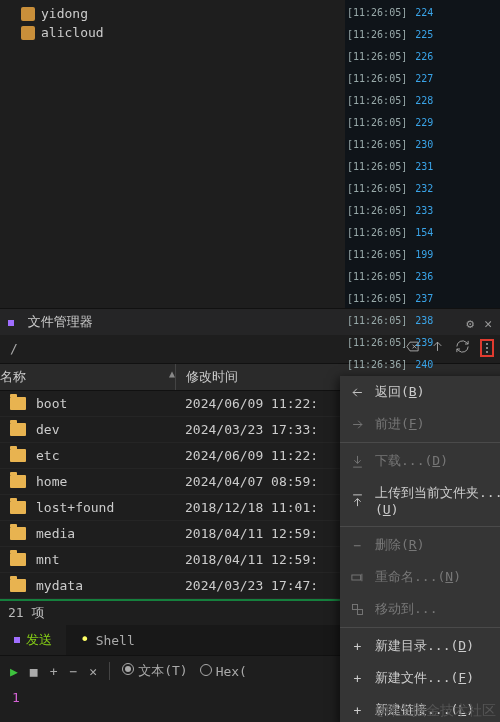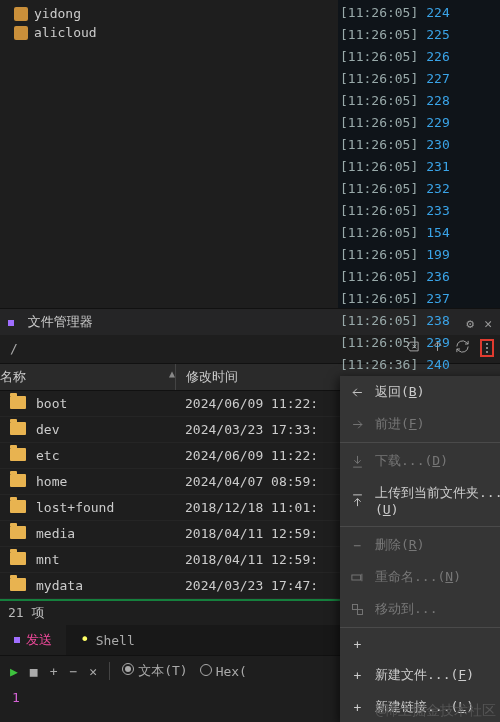--- a/index.html
+++ b/index.html
@@ -6,24 +6,24 @@
   body {
     width: 500px; height: 722px;
     background: #1e1e1e;
     font-family: "Microsoft YaHei", monospace, sans-serif;
     font-size: 13px;
     color: #ccc;
     overflow: hidden;
     position: relative;
   }
   .top-area { display: flex; height: 308px; }
-  .tree-pane { width: 338px; padding: 4px 8px; }
+  .tree-pane { width: 338px; padding: 4px 8px; margin-left: 7px; }
   .tree-item { display: flex; align-items: center; gap: 6px; padding: 2px 0 2px 6px; color: #ccc; }
   .tree-item .sq { width: 14px; height: 14px; background: #c98f3a; border-radius: 2px; }
-  .log-pane { flex: 1; background: #0f1419; font-family: monospace; font-size: 13px; padding-top: 2px; }
+  .log-pane { flex: 1; background: #0f1419; font-family: monospace; font-size: 10px; padding-top: 2px; }
   .log-row { display: flex; gap: 8px; line-height: 22px; padding-left: 2px; white-space: nowrap; }
   .log-time { color: #9aa; }
   .log-num { color: #3aa4e8; }
 
   .fm-header {
     display: flex; align-items: flex-end; justify-content: space-between;
     padding: 4px 8px;
     background: #252526;
     border-top: 1px solid #111;
   }
@@ -50,33 +50,33 @@
   .fm-cols {
     display: flex; background: #2a2a2a;
     border-top: 1px solid #111; border-bottom: 1px solid #111;
     font-size: 13px;
   }
   .fm-cols .col1 { width: 175px; padding: 4px 0; display: flex; justify-content: space-between; }
   .fm-cols .col2 { flex: 1; padding: 4px 10px; border-left: 1px solid #444; }
   .sortglyph { font-size: 10px; color: #888; }
 
   .fm-list { background: #1e1e1e; }
-  .fm-row { display: flex; align-items: flex-start; padding: 5px 10px; border-bottom: 1px solid #252525; }
+  .fm-row { display: flex; align-items: center; padding: 5px 10px; border-bottom: 1px solid #252525; }
   .fm-row .fic { width: 16px; height: 13px; background: #e8b350; margin-right: 10px; border-radius: 1px; position: relative; }
   .fm-row .fic::before { content: ""; position: absolute; top: -3px; left: 0; width: 7px; height: 3px; background: #e8b350; border-radius: 1px 1px 0 0; }
   .fm-row .fname { width: 149px; color: #ccc; }
   .fm-row .fdate { flex: 1; color: #ccc; font-family: monospace; white-space: nowrap; overflow: hidden; }
 
   .status-bar { display: flex; justify-content: space-between; align-items: center; padding: 3px 8px; background: #1e1e1e; color: #bbb; border-top: 2px solid #15803d; }
   .status-bar .sicons { display: flex; gap: 10px; }
   .status-bar svg { width: 14px; height: 14px; stroke: #aaa; fill: none; stroke-width: 1.5; }
 
   .tabs { display: flex; background: #181818; }
   .tab { padding: 6px 14px; color: #aaa; display: flex; align-items: center; gap: 6px; }
-  .tab.active { background: #1e1e1e; color: #ec4899; }
+  .tab.active { background: #1e1e1e; color: #84cc16; }
   .dot-p { width: 6px; height: 6px; background: #a06eff; border-radius: 0; }
   .shell-dot { color: #ff6; font-size: 16px; line-height: 1; }
 
   .toolbar { display: flex; align-items: center; gap: 12px; padding: 6px 10px; background: #1e1e1e; border-top: 1px solid #111; color: #aaa; }
   .toolbar .play { color: #3ec23e; }
   .divider { width: 1px; height: 18px; background: #444; }
   .radio { width: 12px; height: 12px; border: 1.5px solid #aaa; border-radius: 50%; display: inline-block; margin-right: 4px; position: relative; }
   .radio.on::after { content: ""; position: absolute; inset: 2px; background: #aaa; border-radius: 50%; }
 
   .bottom-num { background: #1e1e1e; color: #d463d4; padding: 4px 12px; font-family: monospace; }
@@ -363,20 +363,21 @@
         <svg viewBox="0 0 24 24">
           <rect x="4" y="4" width="8" height="8"></rect>
           <rect x="12" y="12" width="8" height="8"></rect>
         </svg>
       </span>
     <span>移动到...</span>
   </div>
   <div class="ctx-sep"></div>
   <div class="ctx-item">
     <span class="ico-slot">+</span>
+    <span>新建目录...(<u>D</u>)</span>
   </div>
   <div class="ctx-item">
     <span class="ico-slot">+</span>
     <span>新建文件...(<u>F</u>)</span>
   </div>
   <div class="ctx-item">
     <span class="ico-slot">+</span>
     <span>新建链接...(<u>L</u>)</span>
   </div>
 

